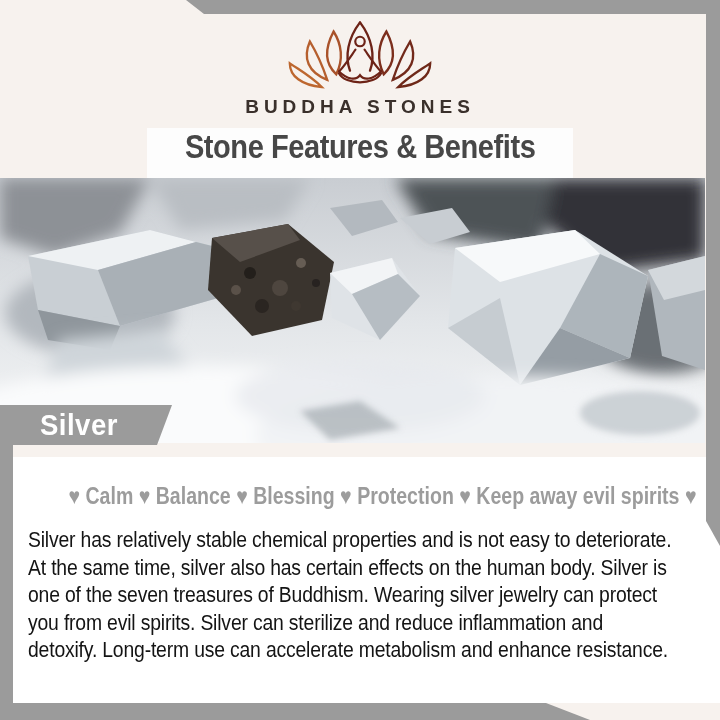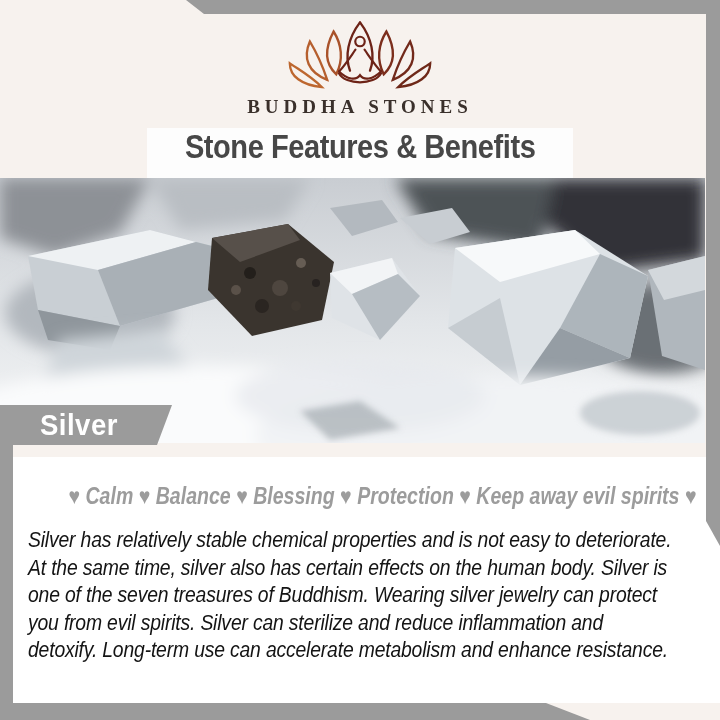--- a/index.html
+++ b/index.html
@@ -7,21 +7,21 @@
     position:relative;
     width:720px;height:720px;
     background:var(--background,#f7f2ee);
     overflow:hidden;
     font-family:"Liberation Sans",sans-serif;
   }
   
   #logo-wrap{position:absolute;left:0;top:16px;width:720px;text-align:center;}
   #brand-name{
     position:absolute;left:0;top:96px;width:720px;text-align:center;
-    font-family:Liberation Serif, serif;
+    font-family:Liberation Sans, sans-serif;
     font-size:19px;letter-spacing:5px;color:var(--brand-text,#3a302b);font-weight:600;
   }
   
   #title-banner{
     position:absolute;left:147px;top:128px;width:426px;height:50px;
     background:var(--banner-bg,#fdfdfd);
     display:flex;justify-content:center;
   }
   #title-banner .t{
     font-size:33px;font-weight:bold;color:var(--title-text,#474747);
@@ -36,21 +36,20 @@
   
   #stone-label{
     position:absolute;left:40px;top:409px;height:33px;display:flex;align-items:center;
     font-size:29px;font-weight:bold;color:var(--label-text,#ffffff);
     letter-spacing:0.5px;white-space:nowrap;transform:scaleX(0.95);transform-origin:left center;
   }
   
   #panel{
     position:absolute;left:13px;top:457px;width:707px;height:246px;
     background:var(--panel,#ffffff);
-    font-style:italic;
   }
   #benefits-line{margin-top:26px;width:100%;text-align:center;}
   #benefits-line .t{
     display:inline-block;white-space:nowrap;
     font-size:23px;font-weight:bold;color:var(--benefits-text,#9c9c9c);
     transform:scaleX(0.85);transform-origin:center;
   }
   #description{margin-top:16px;padding-left:15px;}
   #description div{
     white-space:nowrap;font-size:22px;line-height:27.5px;

